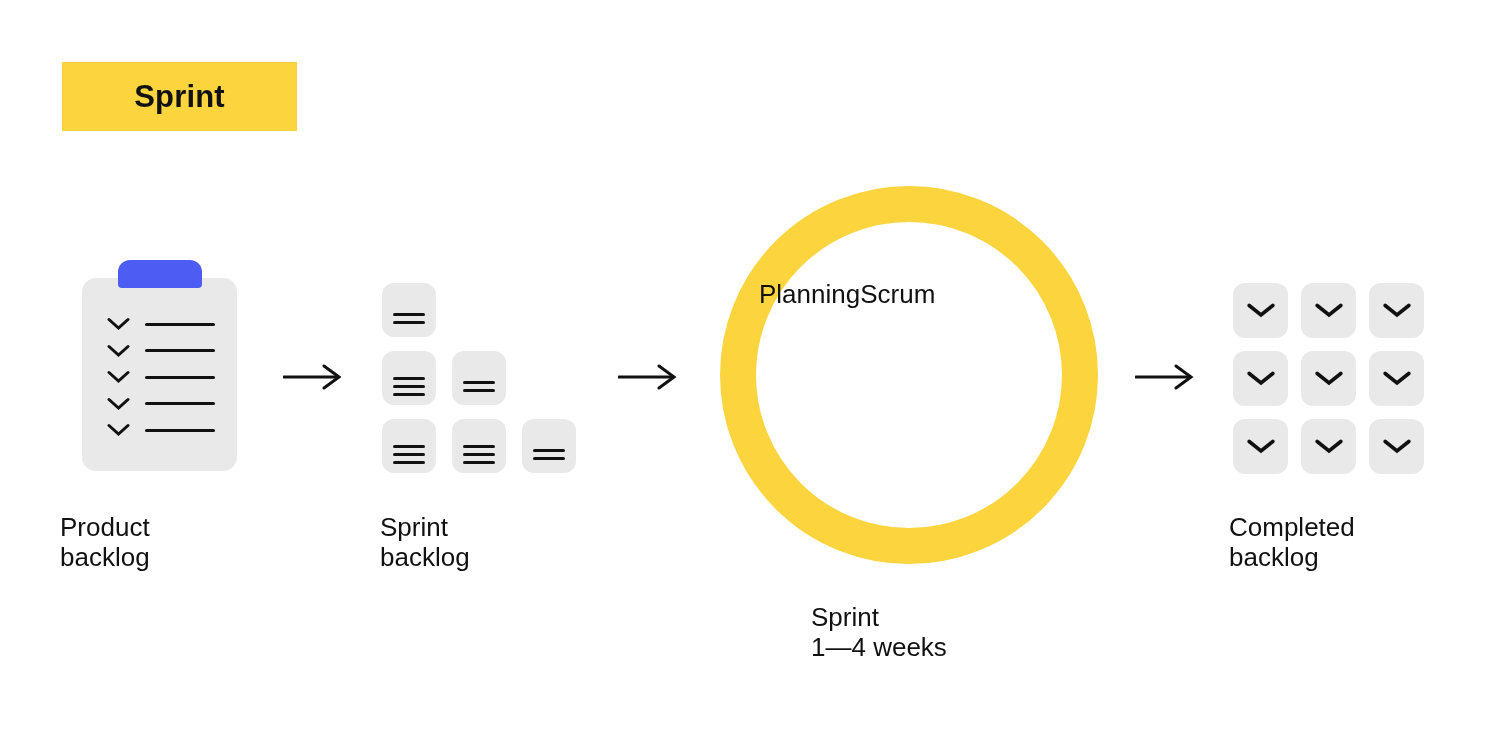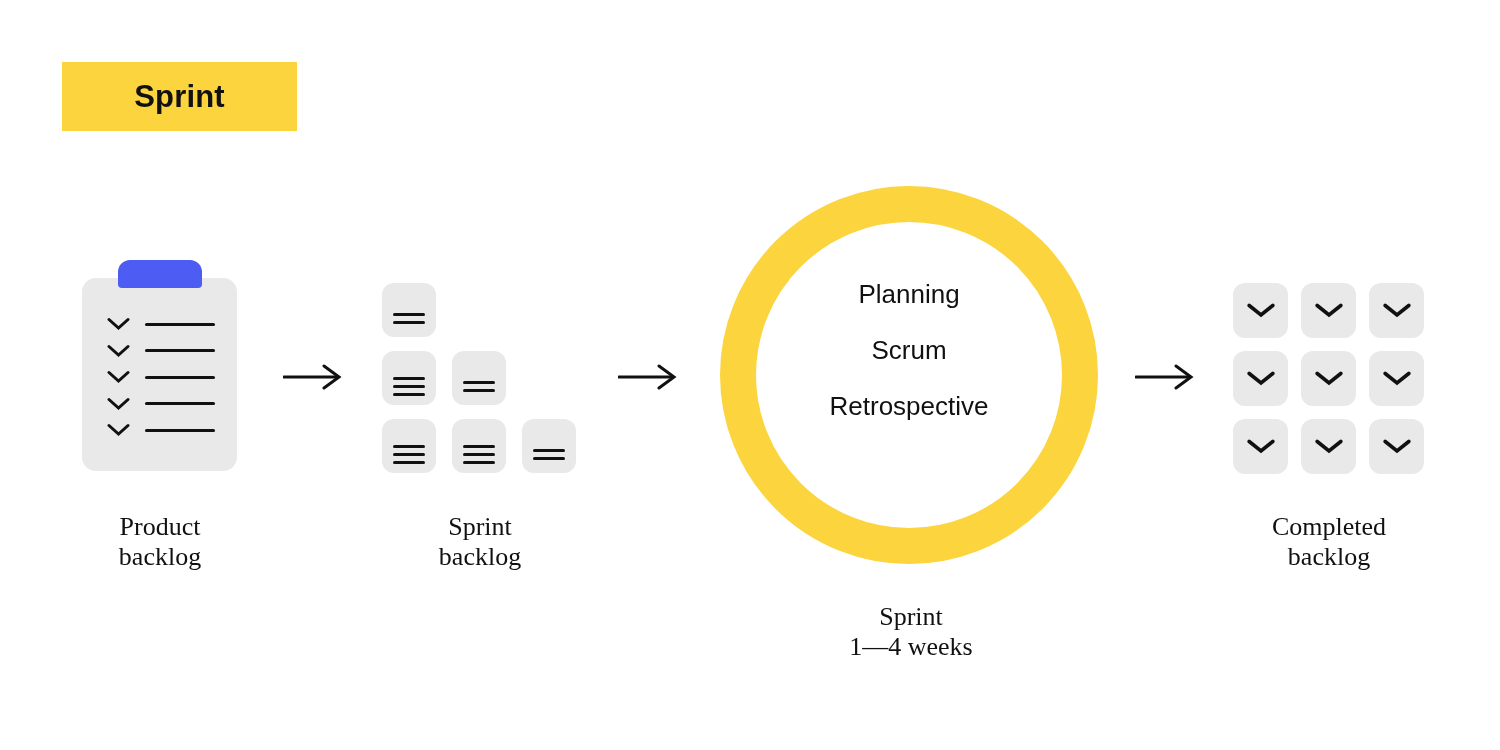--- a/index.html
+++ b/index.html
@@ -74,21 +74,21 @@
     align-items: center; justify-content: center;
     gap: 5px; padding-top: 17px;
   }
   .card-line { display: block; width: 32px; height: 3px; background: var(--ink, #111); border-radius: 1.5px; }
 
   
   .ring { position: absolute; left: 709px; top: 175px; width: 400px; height: 400px; }
   .ring circle { fill: none; stroke: var(--accent-yellow, #FCD53E); stroke-width: 36; }
   .phases {
     position: absolute; left: 759px; top: 266px; width: 300px;
-    display: flex; flex-direction: column; text-align: right;
+    display: flex; flex-direction: row; text-align: right;
   }
   .phase {
     height: 56px; display: flex; align-items: center; justify-content: center;
     font-size: 26px; color: var(--ink, #111);
   }
 
   
   .done-grid {
     position: absolute; left: 1233px; top: 283px;
     display: grid;
@@ -105,22 +105,22 @@
   
   .chev-sm { width: 23px; height: 14px; }
   .chev-lg { width: 28px; height: 15px; }
   .chev-sm polyline, .chev-lg polyline {
     stroke: var(--ink, #111); fill: none; stroke-linecap: round; stroke-linejoin: miter;
   }
 
   
   .stage-label {
     position: absolute; top: 512px; width: 200px;
-    text-align: center; font-size: 26px; line-height: 30px;
-    color: var(--ink, #111); white-space: pre-line; font-family: Liberation Serif, serif;
+    font-size: 26px; line-height: 30px;
+    color: var(--ink, #111); white-space: pre-line;
   }
   .label-product   { left: 60px; }
   .label-sprintbl  { left: 380px; }
   .label-completed { left: 1229px; }
   .label-cycle     { left: 811px; top: 602px; }
 </style>
 </head>
 <body>
 
 <div class="canvas">
@@ -209,21 +209,20 @@
     <line x1="1" y1="13" x2="55" y2="13"></line>
     <polyline points="41,2 56,13 41,24"></polyline>
   </svg>
 
   <svg class="ring" viewBox="0 0 400 400">
     <circle cx="200" cy="200" r="171"></circle>
   </svg>
   <div class="phases">
     <div class="phase">Planning</div>
     <div class="phase">Scrum</div>
-    <div class="phase">Retrospective</div>
   </div>
   <div class="stage-label label-cycle">Sprint
 1—4 weeks</div>
 
   <svg class="arrow arrow-3" viewBox="0 0 60 26">
     <line x1="1" y1="13" x2="55" y2="13"></line>
     <polyline points="41,2 56,13 41,24"></polyline>
   </svg>
 
   <div class="done-grid">

